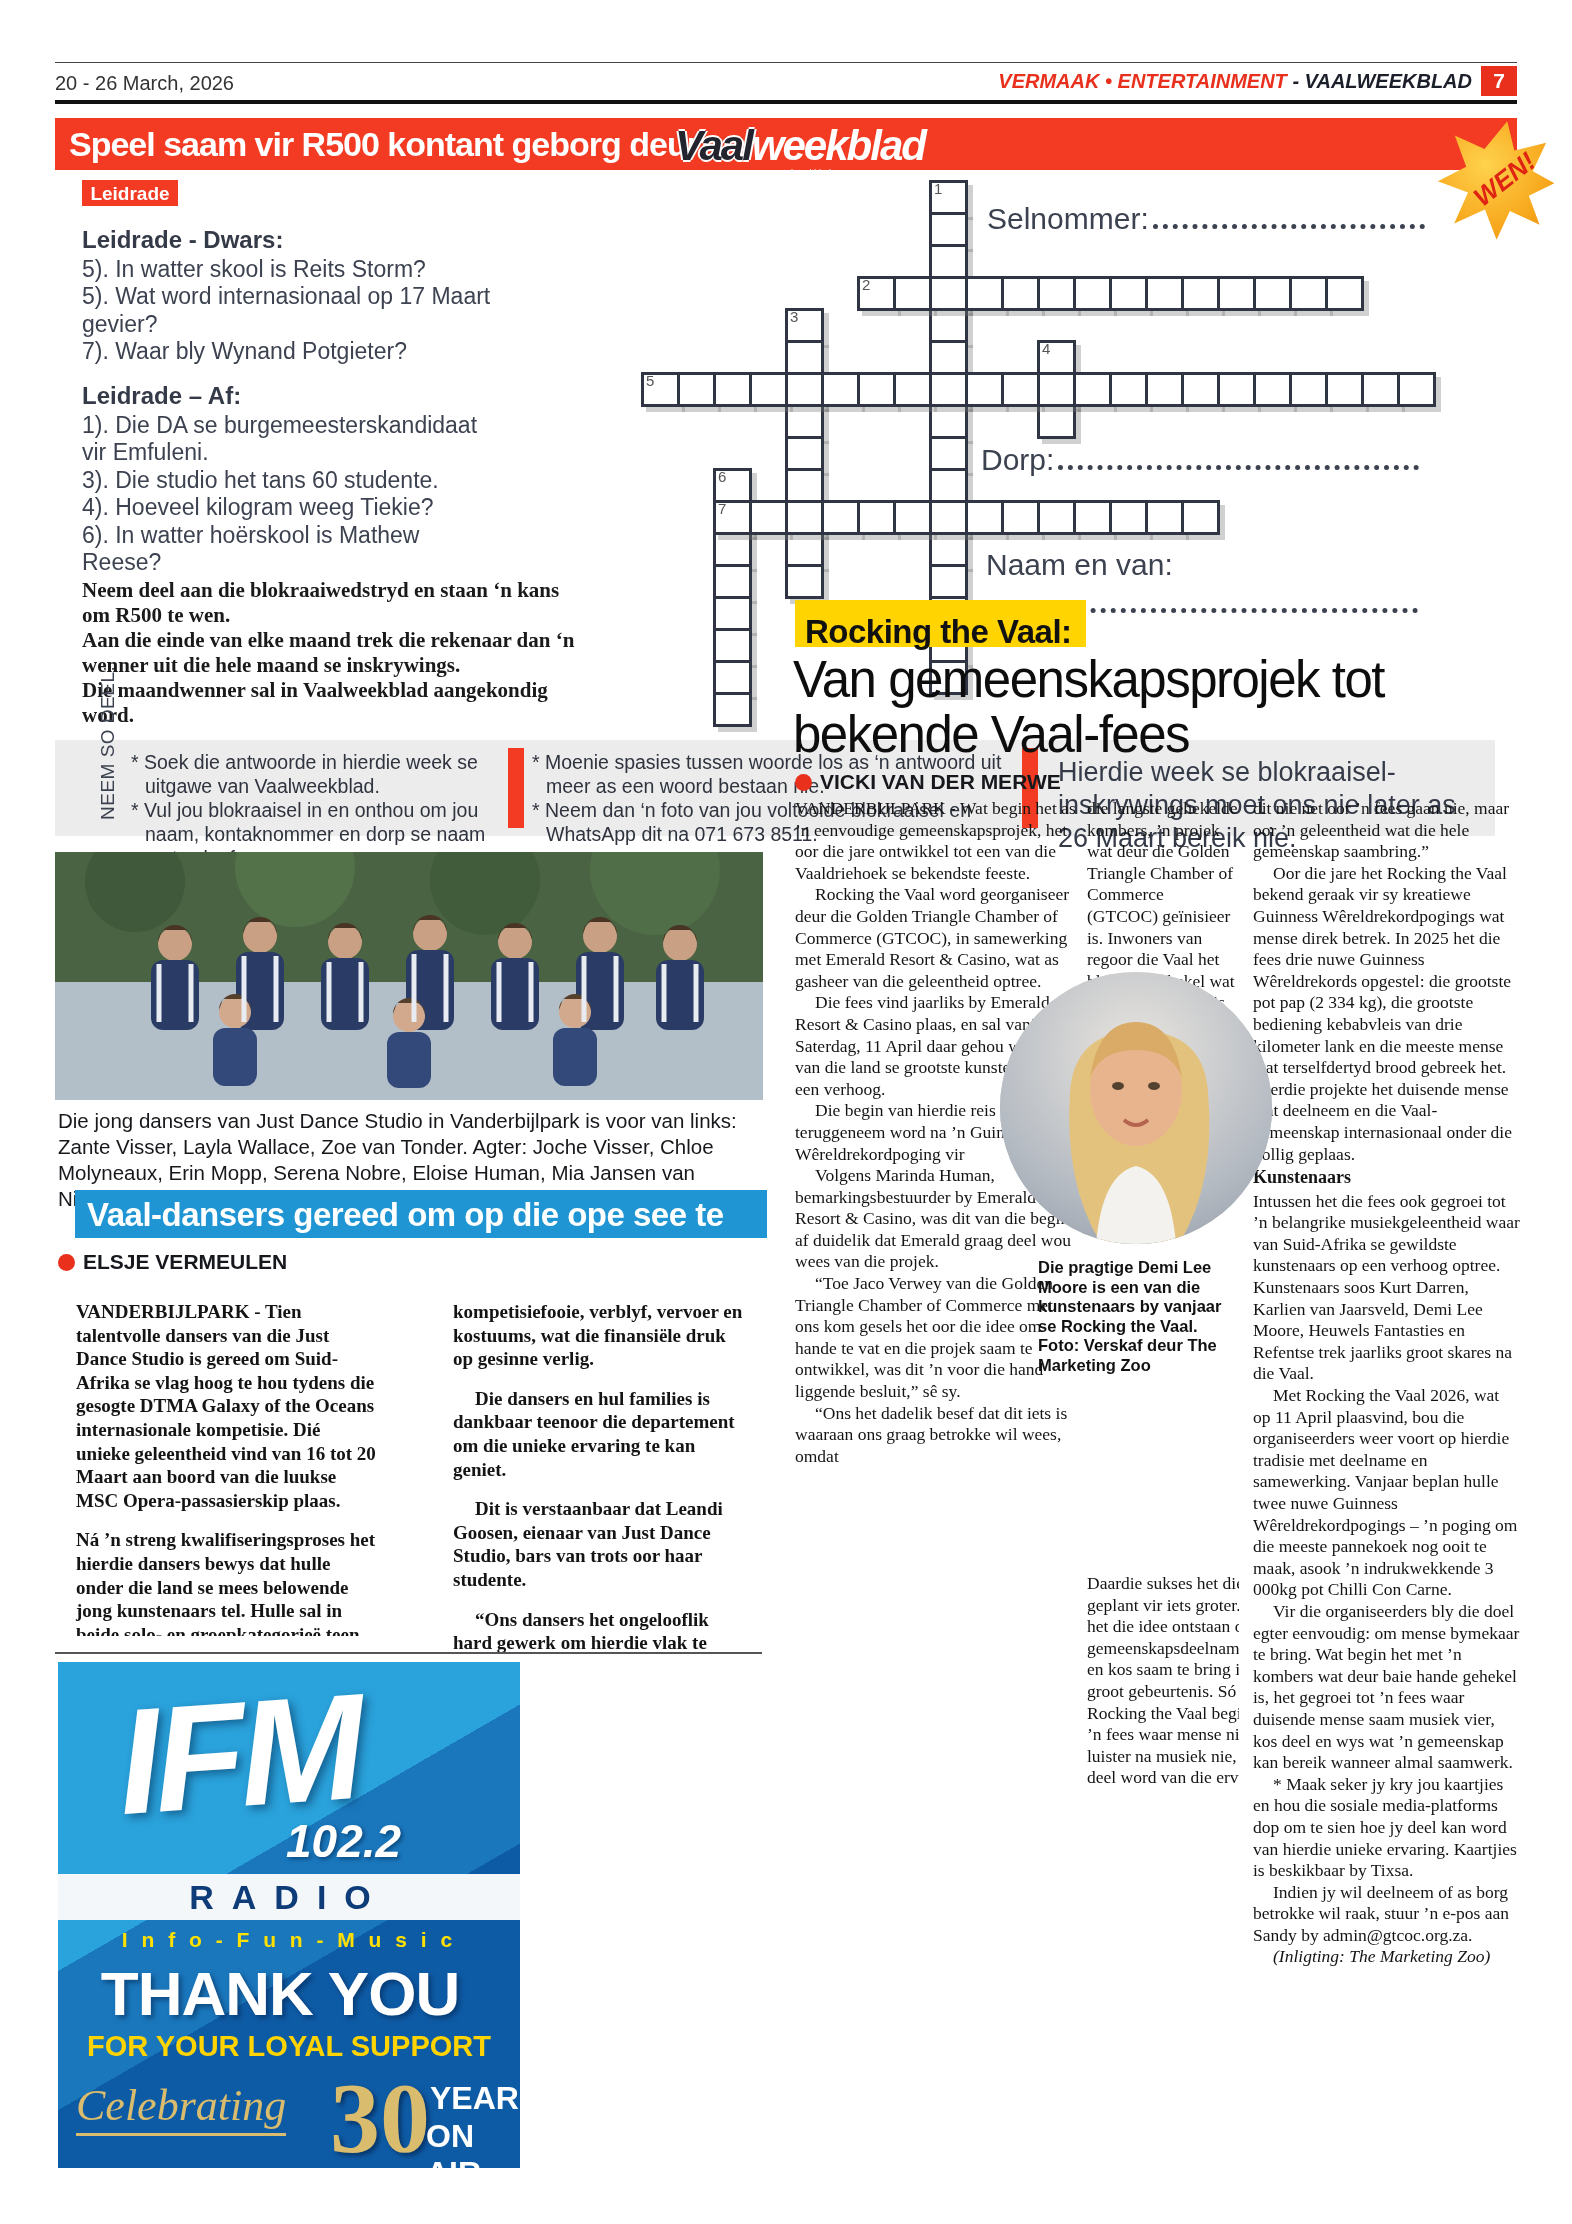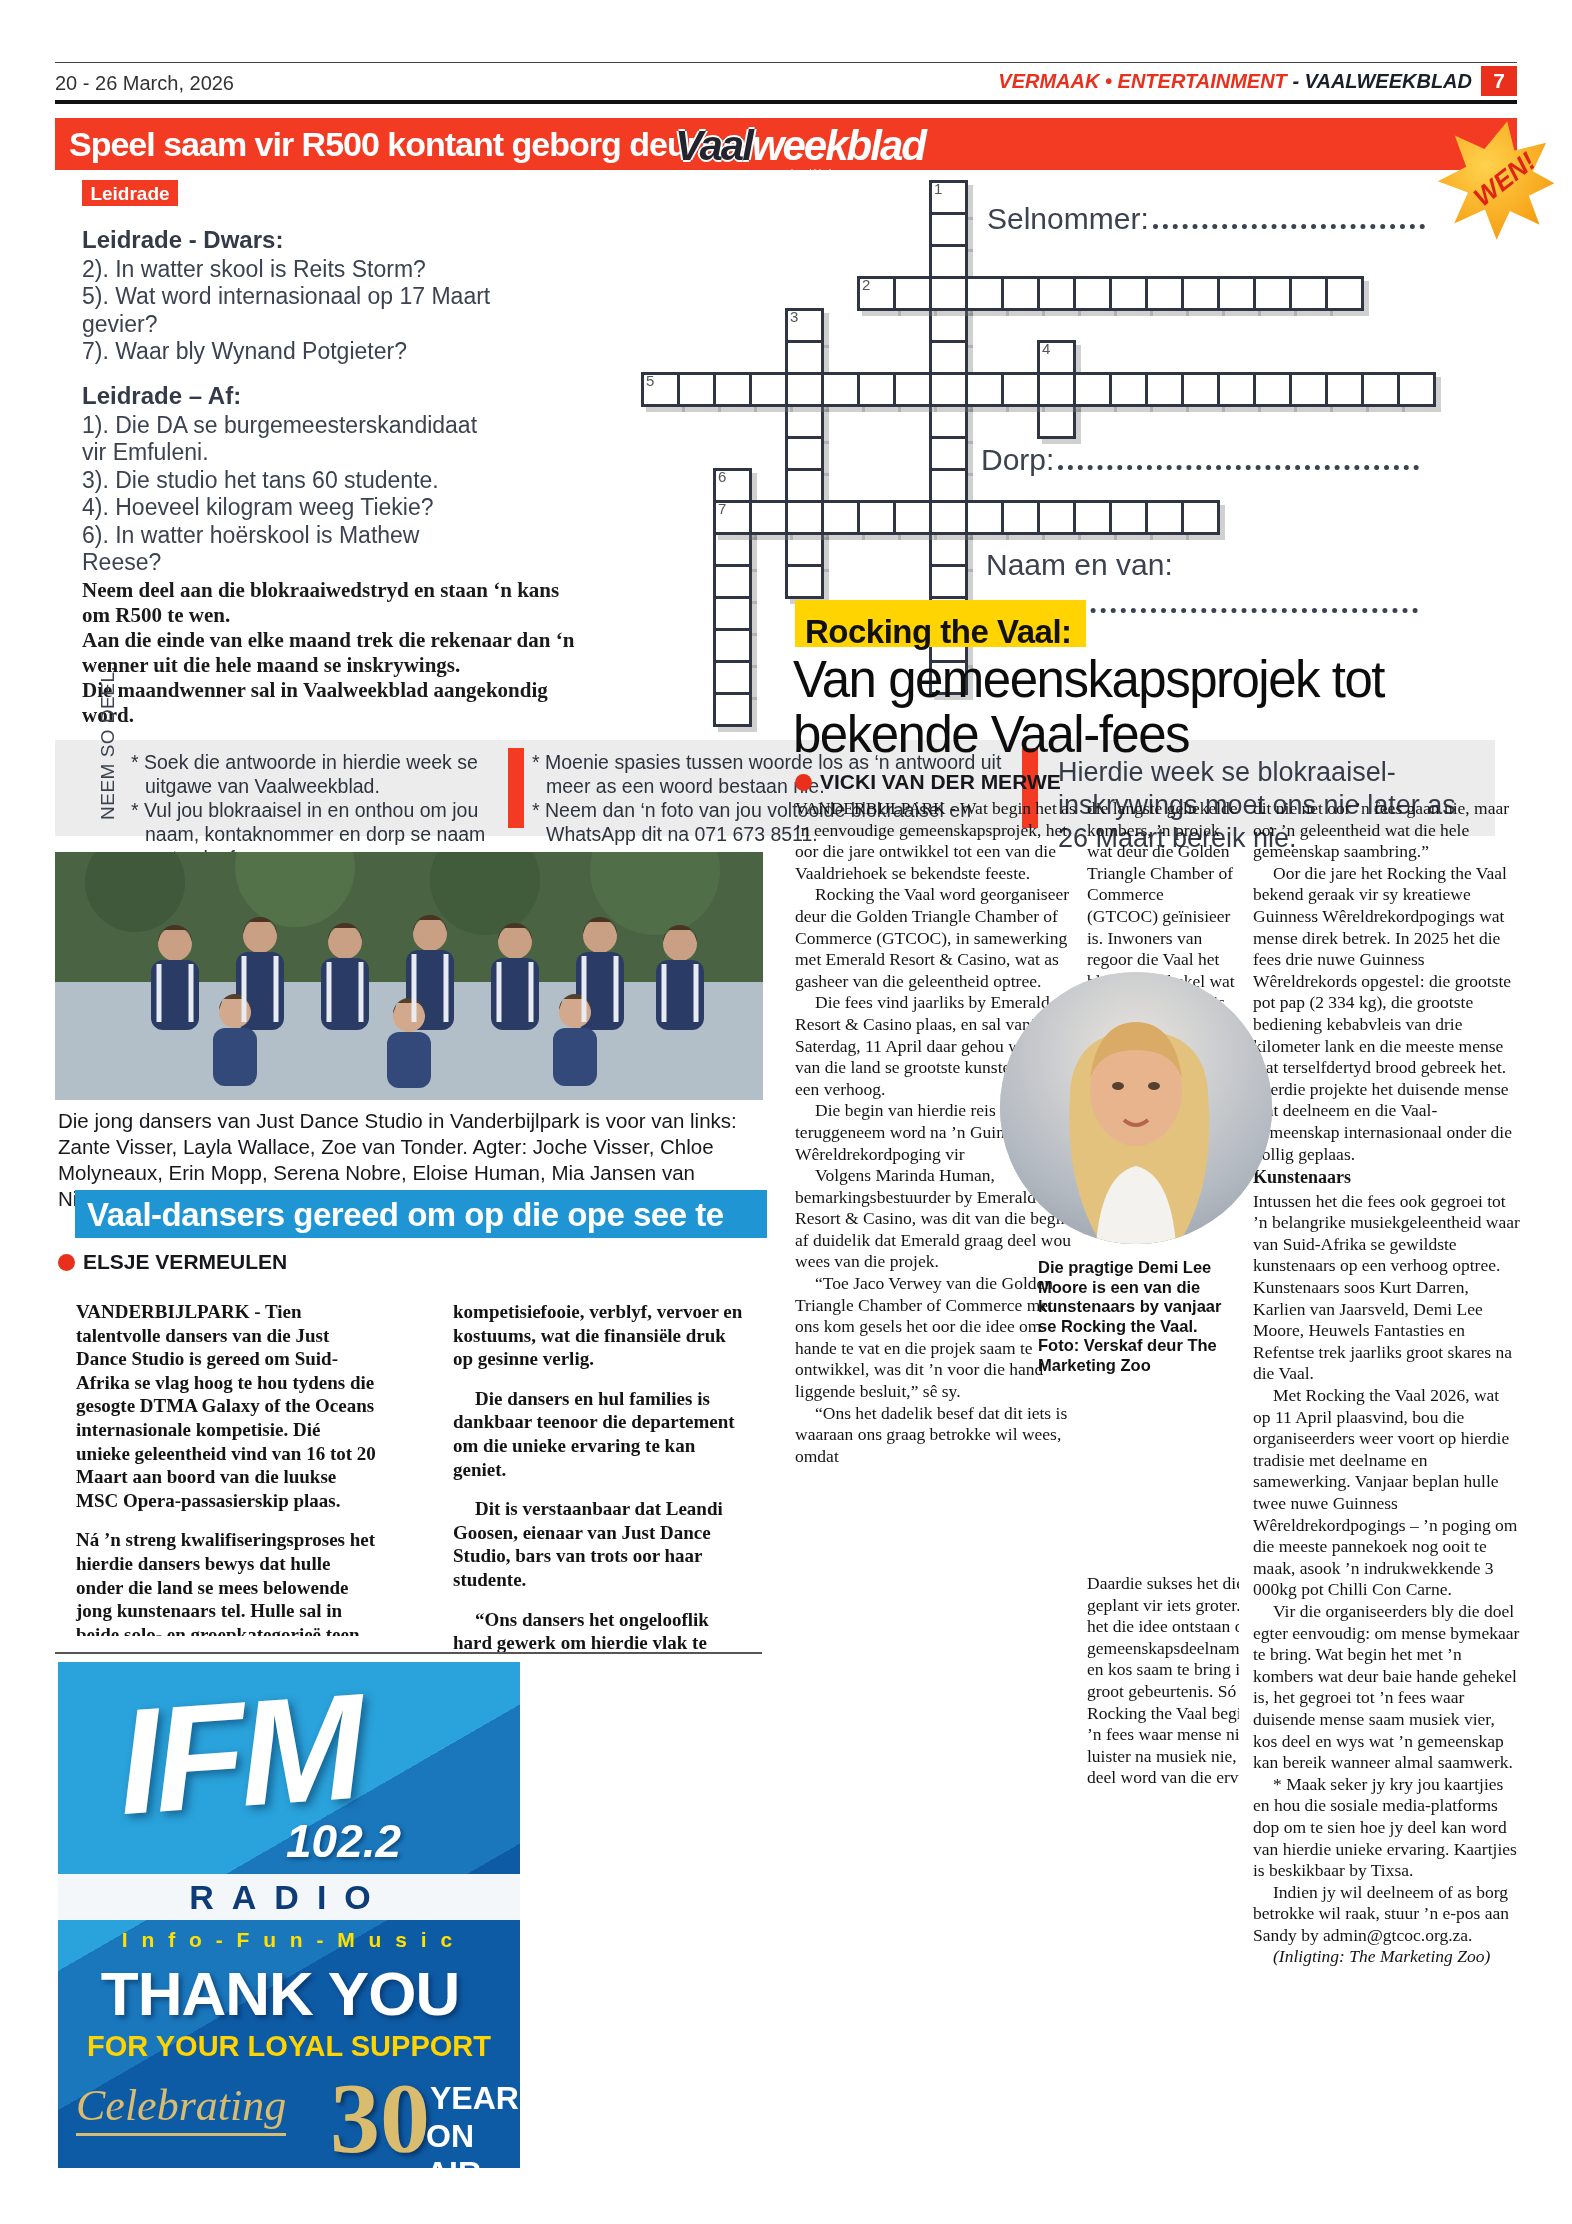--- a/index.html
+++ b/index.html
@@ -144,21 +144,21 @@
   </div>
   <div class="abs" id="wenStar">
     <div class="star"></div>
     <div class="txt">WEN!</div>
   </div>
 
   <div class="abs" id="leidradeTab">Leidrade</div>
   <div class="abs clueBlock" id="cluesAcross">
     <h3>Leidrade - Dwars:</h3>
     <div>
-        <p>2). In watter skool is Reits Storm?</p>
+        <p>5). In watter skool is Reits Storm?</p>
         <p>5). Wat word internasionaal op 17 Maart gevier?</p>
         <p>7). Waar bly Wynand Potgieter?</p>
       </div>
   </div>
   <div class="abs clueBlock" id="cluesDown">
     <h3>Leidrade – Af:</h3>
     <div>
         <p>1). Die DA se burgemeesterskandidaat vir Emfuleni.</p>
         <p>3). Die studio het tans 60 studente.</p>
         <p>4). Hoeveel kilogram weeg Tiekie?</p>

